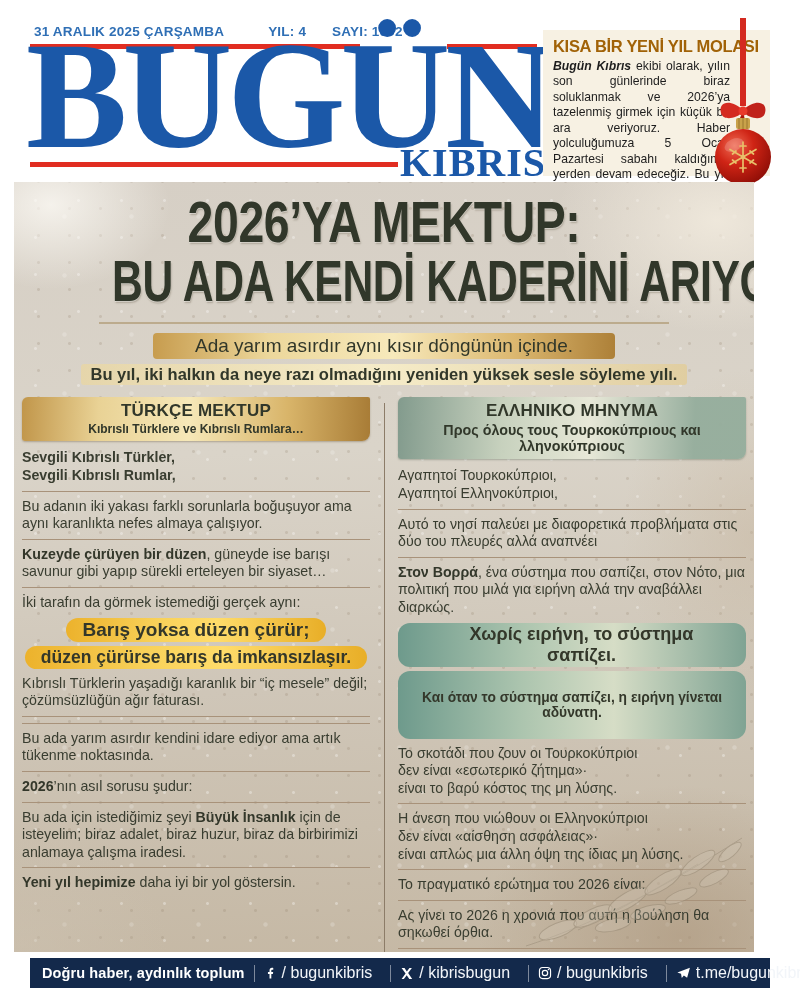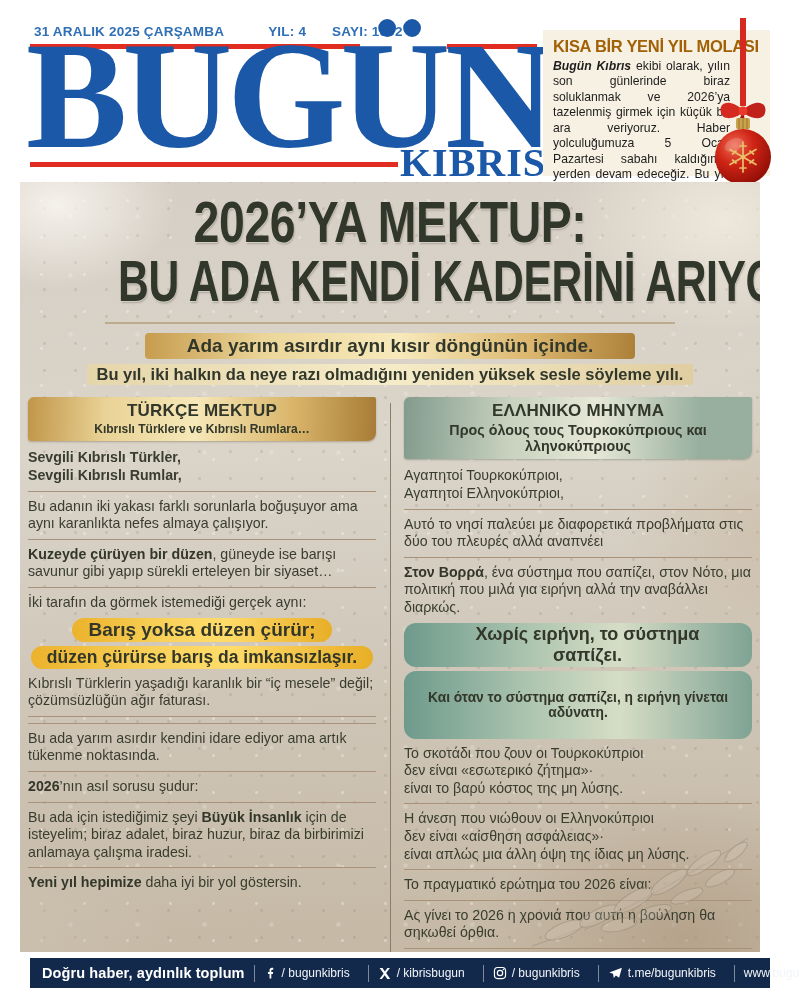--- a/index.html
+++ b/index.html
@@ -24,21 +24,21 @@
   .topstory{position:absolute;left:543px;top:30px;width:227px;height:146px;background:#f7f1e3;
             padding:7px 10px 6px 10px;box-sizing:border-box;}
   .topstory h2{margin:0 0 3px 0;font-size:16.5px;letter-spacing:-.3px;color:#a16207;font-weight:700;}
   .topstory .body{font-size:12.2px;line-height:1.27;color:#1d1d1d;text-align:justify;
                   padding-right:30px;}
   .topstory .lead{font-weight:700;font-style:italic;}
   .topstory .closing{font-size:12.2px;line-height:1.27;color:#1d1d1d;margin-top:1px;}
   .ornament{position:absolute;right:-4px;top:-12px;width:62px;height:172px;pointer-events:none;}
 
   
-  .main{position:absolute;left:20px;top:182px;width:740px;height:770px;overflow:hidden;
+  .main{position:absolute;left:14px;top:182px;width:740px;height:770px;overflow:hidden;
     background-color:#d3ccc1;
     background-image:
       radial-gradient(ellipse 170px 120px at 5% 3%, rgba(255,253,248,.75), rgba(255,253,248,0) 70%),
       radial-gradient(ellipse 230px 160px at 95% 5%, rgba(244,237,224,.8), rgba(244,237,224,0) 70%),
       radial-gradient(ellipse 190px 240px at 100% 46%, rgba(198,180,156,.45), transparent 70%),
       radial-gradient(ellipse 280px 210px at 90% 98%, rgba(168,145,118,.55), transparent 72%),
       radial-gradient(ellipse 210px 160px at 1% 99%, rgba(206,195,178,.5), transparent 70%),
       radial-gradient(circle, rgba(255,255,255,.32) 1px, transparent 1.9px),
       radial-gradient(circle, rgba(135,115,92,.20) 1px, transparent 1.9px),
       radial-gradient(circle, rgba(255,255,255,.20) 1.7px, transparent 2.7px),
@@ -47,21 +47,21 @@
     background-position:0 0,0 0,0 0,0 0,0 0,0 0,9px 13px,17px 5px,0 0;}
 
   .headline{margin:10px 0 0 0;text-align:center;color:#31372a;font-weight:700;}
   .h-line{font-size:58px;line-height:1.02;white-space:nowrap;letter-spacing:-.5px;
           text-shadow:0 1px 0 rgba(255,255,255,.4),1px 2px 2px rgba(80,70,50,.30);}
   .h-l1{transform:scaleX(.80);} .h-l2{transform:scaleX(.735);}
   .h-rule{width:570px;border:0;border-top:2px solid #bcab8d;margin:12px auto 9px auto;}
 
   .deck1{display:block;width:fit-content;margin:0 auto;padding:2px 42px;border-radius:4px;
          background:linear-gradient(92deg,#c79c4e,#ecd79b 25%,#f7e9bb 52%,#dcb870 78%,#ad8038);
-         font-size:19px;font-weight:700;color:#31372a;}
+         font-size:19px;font-weight:400;color:#31372a;}
   .deck2{display:block;width:fit-content;margin:5px auto 0 auto;padding:1px 10px;border-radius:3px;
          background:linear-gradient(92deg,rgba(236,215,155,.65),rgba(248,238,200,.9) 50%,rgba(228,203,140,.65));
          font-size:16.5px;font-weight:700;color:#31372a;}
 
   
   .cols{position:relative;display:flex;margin-top:12px;height:556px;}
   .cols::after{content:"";position:absolute;left:50%;top:6px;bottom:0;border-left:1px solid #8c7c68;}
   .col{flex:1;box-sizing:border-box;padding:0 14px 0 8px;overflow:hidden;}
   .col.right{padding:0 8px 0 14px;}
 
@@ -87,21 +87,21 @@
   .hl-g1{font-size:19px;} .hl-g2{font-size:17.5px;}
   .hl-sage{background:linear-gradient(90deg,#6e9a8c,#abc4ae 35%,#d6ddc6 62%,#7fa393);padding-left:35px;}
   .hl-s1{font-size:18px;} .hl-s2{font-size:13.8px;padding:19px 6px;}
 
   .olive{position:absolute;right:6px;bottom:2px;opacity:.55;pointer-events:none;}
 
   
   .footer{position:absolute;left:30px;top:958px;width:740px;height:30px;background:#13294b;
           display:flex;align-items:center;box-sizing:border-box;padding:0 12px;color:#fff;}
   .slogan{font-size:14.5px;font-weight:700;letter-spacing:.1px;white-space:nowrap;}
-  .f-item{display:flex;align-items:center;gap:5px;font-size:12px;color:#f2f5f9;
+  .f-item{display:flex;align-items:center;gap:5px;font-size:16px;color:#f2f5f9;
           padding:0 9px;border-left:1px solid rgba(255,255,255,.45);margin-left:9px;height:17px;
           white-space:nowrap;}
   .f-item svg{display:block;}
 </style>
 </head>
 <body>
 
 <div class="page">
 
   <header>

